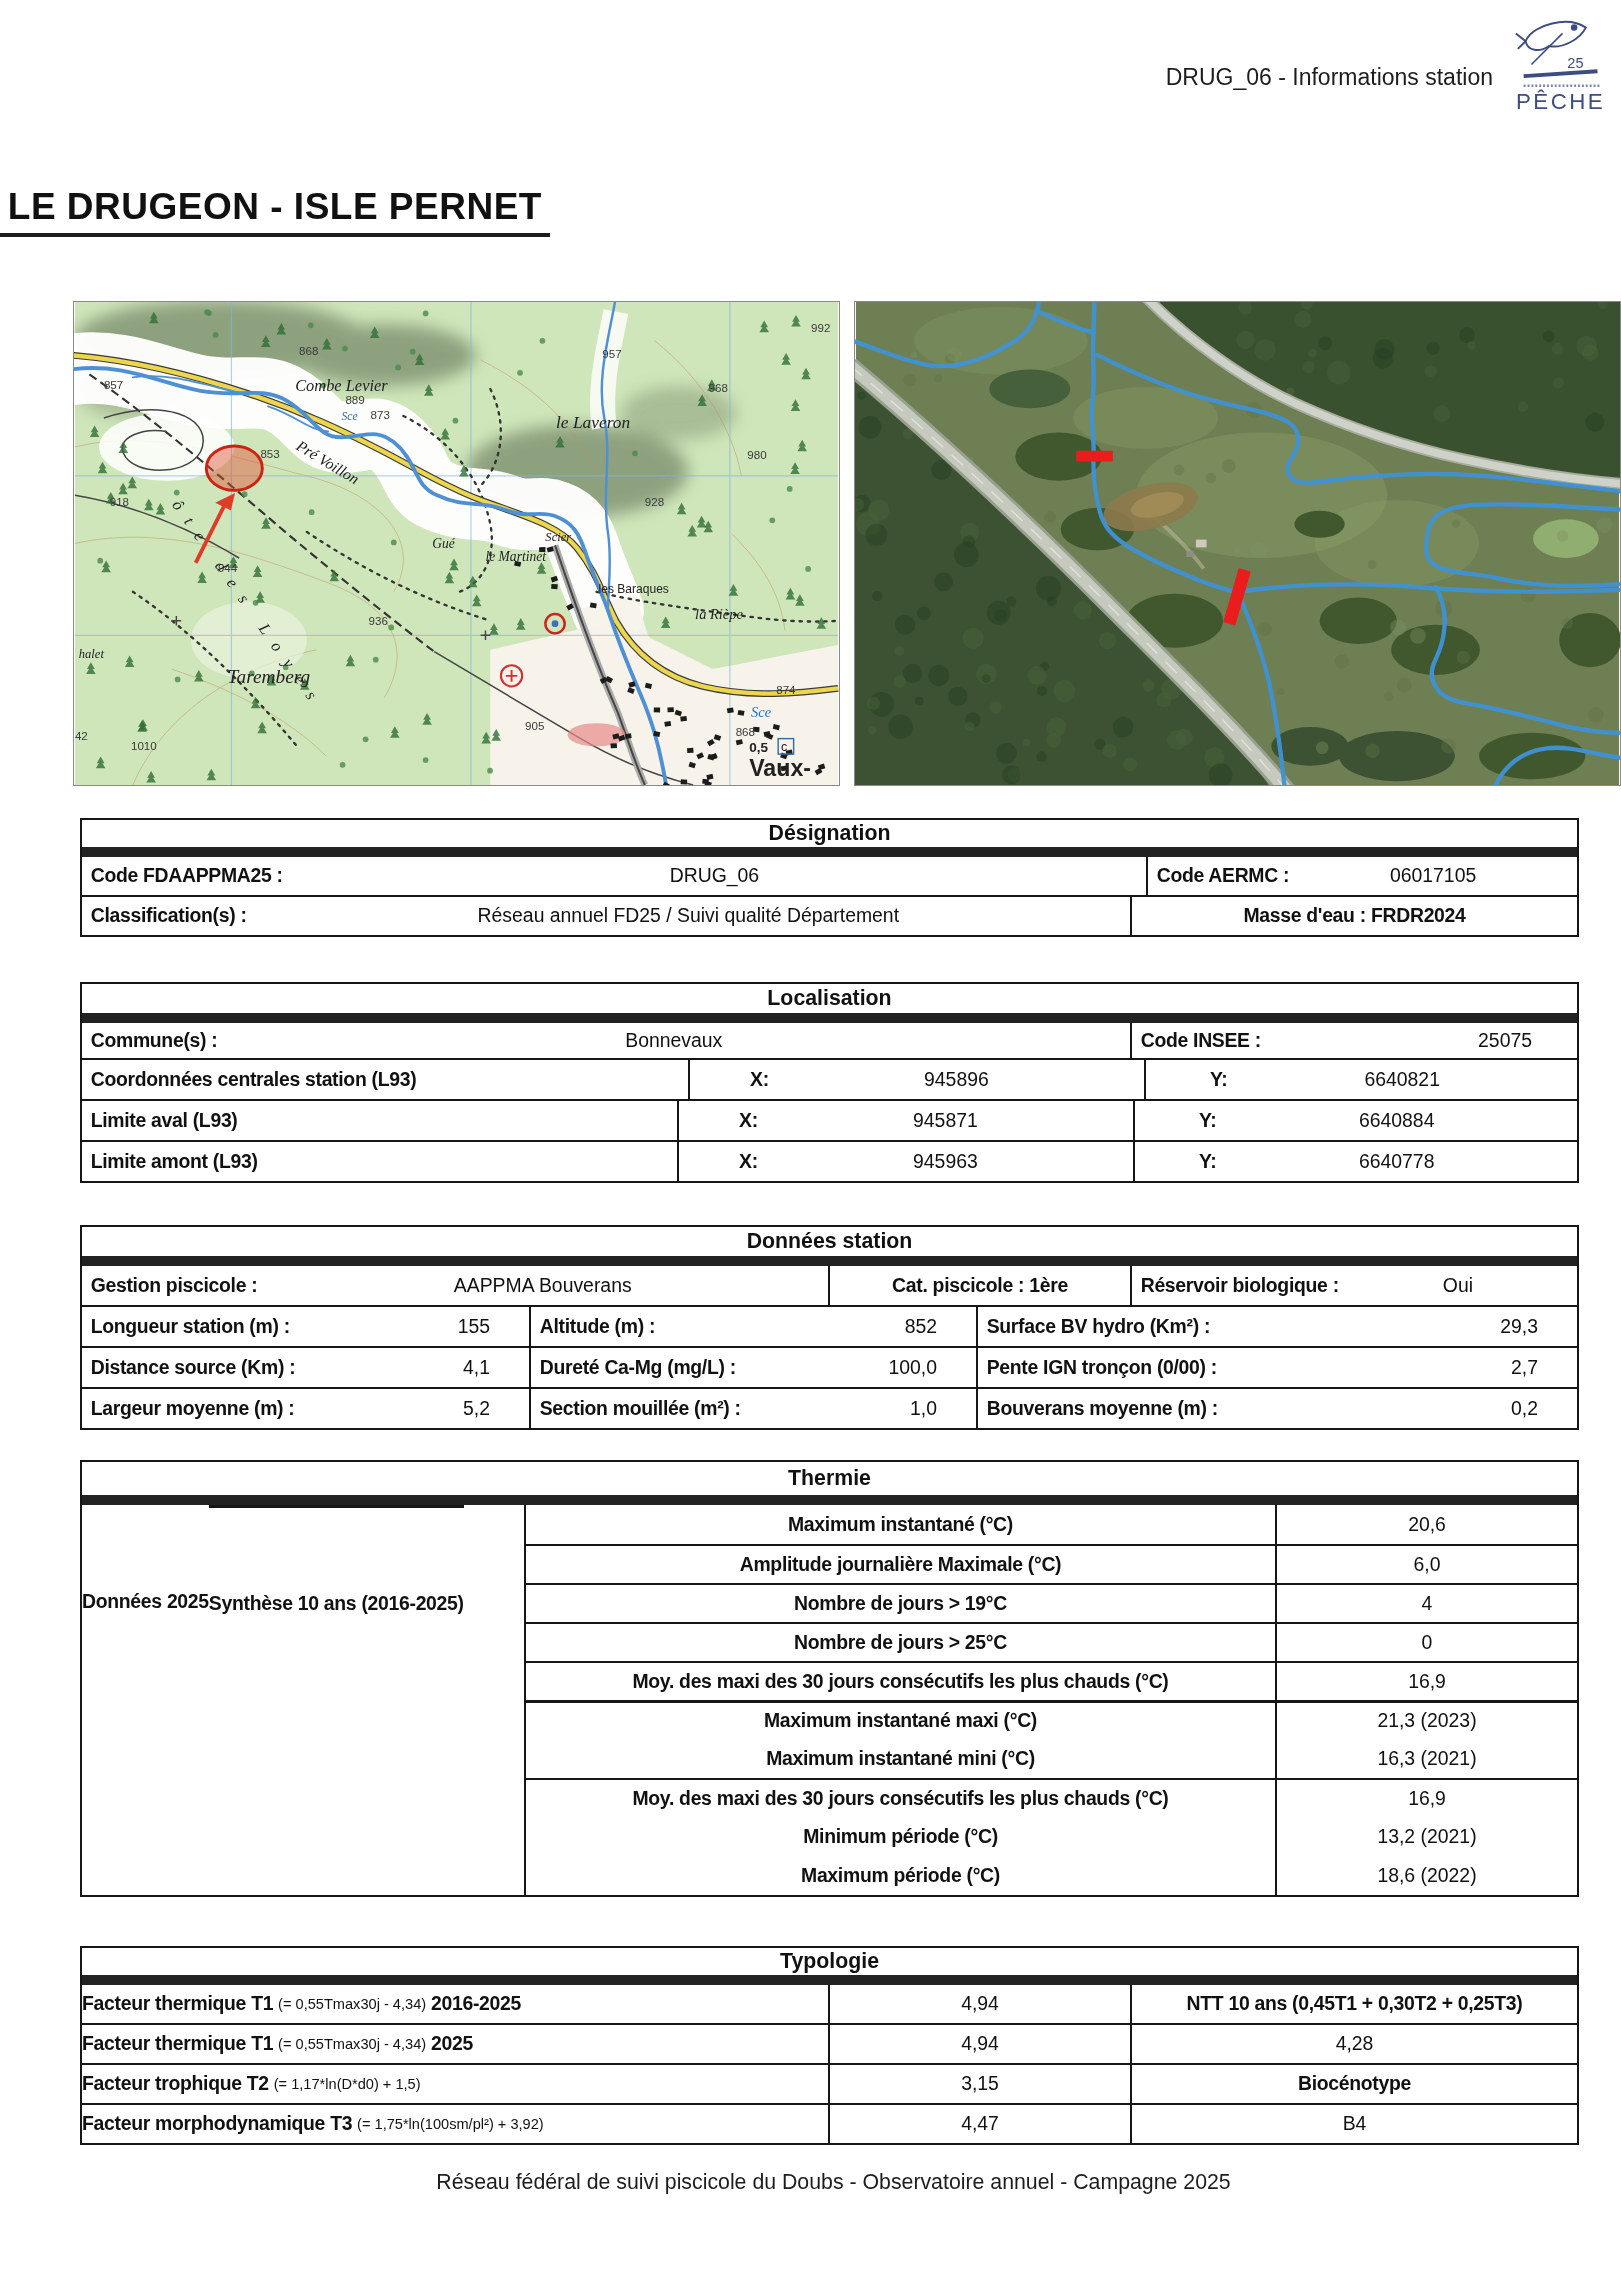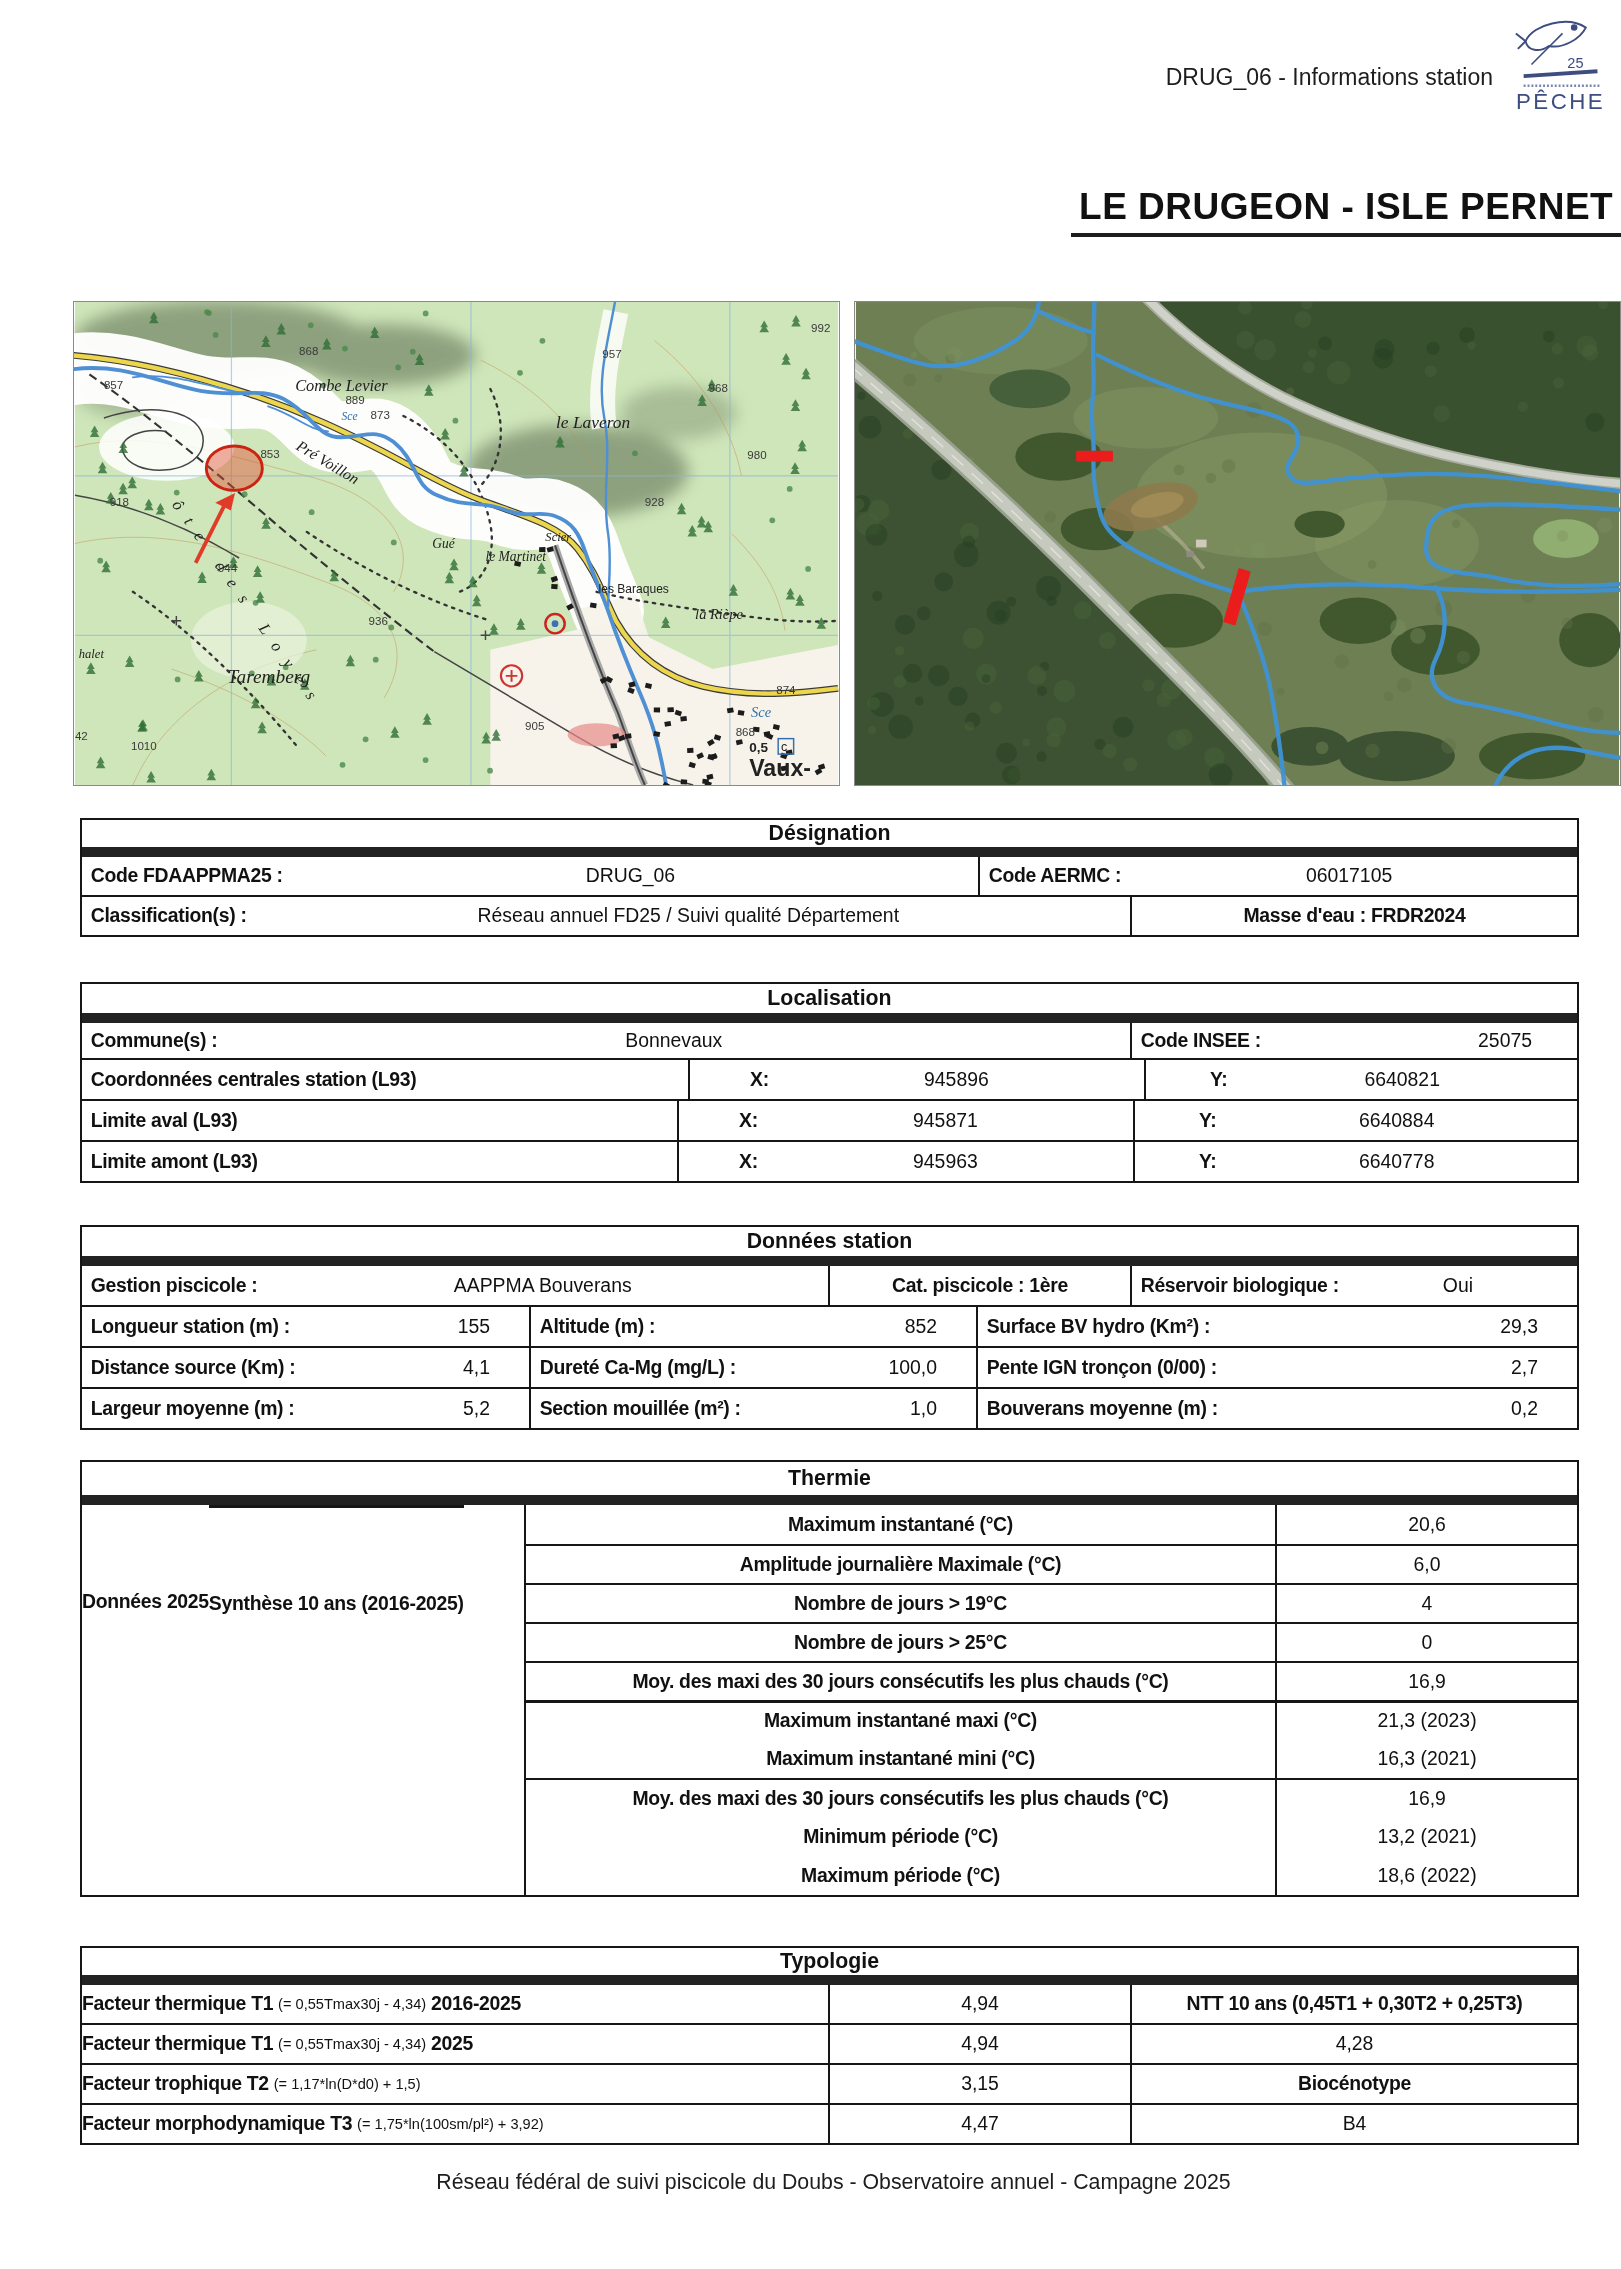--- a/index.html
+++ b/index.html
@@ -2,21 +2,21 @@
 <html><head>
 <meta charset="utf-8">
 <style>
   html,body{margin:0;padding:0;background:#fff;}
   .page{position:relative;width:1621px;height:2270px;background:#fff;overflow:hidden;
         font-family:"Liberation Sans", sans-serif;color:#111;}
   
   .doc-ref{position:absolute;top:64px;right:128px;font-size:23px;color:#1d1d1d;}
   .logo{position:absolute;top:7.8px;right:7.8px;width:101px;height:111px;}
   
-  .title-wrap{position:absolute;top:186px;left:0;width:100%;text-align:right;}
+  .title-wrap{position:absolute;top:186px;left:0;width:100%;text-align:left;}
   .title-wrap span{display:inline-block;font-size:37px;font-weight:bold;letter-spacing:0.5px;
         border-bottom:4.9px solid #1d1d1d;padding:0 7.8px 4.9px 7.8px;}
   
   .map{position:absolute;top:301px;width:767px;height:485px;border:1px solid #8a8a8a;box-sizing:border-box;}
   .map-left{left:73px;}
   .map-right{left:854px;}
   
   .tbl{position:absolute;left:80px;width:1499px;border:2.9px solid #161616;background:#fff;box-sizing:border-box;}
   .tbl-title{text-align:center;font-weight:bold;font-size:21.3px;display:flex;align-items:center;justify-content:center;}
   .tbl-bar{height:9.7px;background:#222;}
@@ -536,21 +536,21 @@
     </g>
 
     <rect x="228" y="154" width="38" height="11" rx="1" fill="#ea1c1c"></rect>
     <rect x="388" y="276" width="13" height="58" rx="1" fill="#ea1c1c" transform="rotate(16 394 305)"></rect>
   </svg>
 
   <div class="tbl" style="top:818px">
     <div class="tbl-title" style="height:27px">Désignation</div>
     <div class="tbl-bar"></div>
     <div class="trow h39">
-      <div class="cell lv" style="width:896px">
+      <div class="cell lv" style="width:1064px">
         <span class="lab">Code FDAAPPMA25 :</span>
         <span class="val grow-center">DRUG_06</span>
       </div>
       <div class="cell lv bl" style="flex:1">
         <span class="lab">Code AERMC :</span>
         <span class="val grow-center">06017105</span>
       </div>
     </div>
     <div class="trow h39 bt">
       <div class="cell lv" style="width:1048px">

